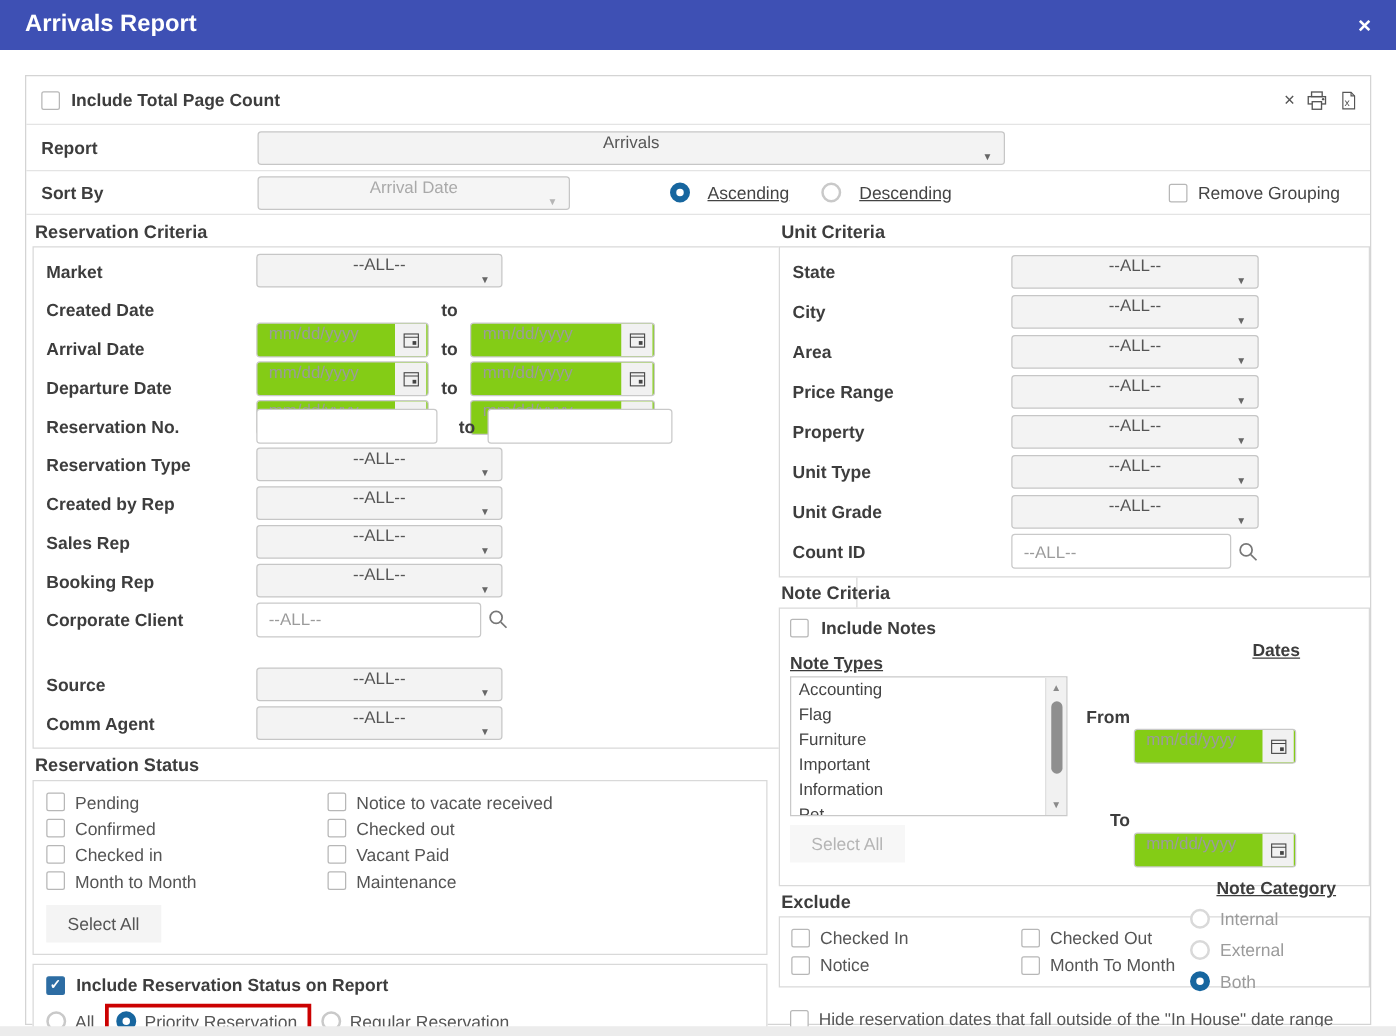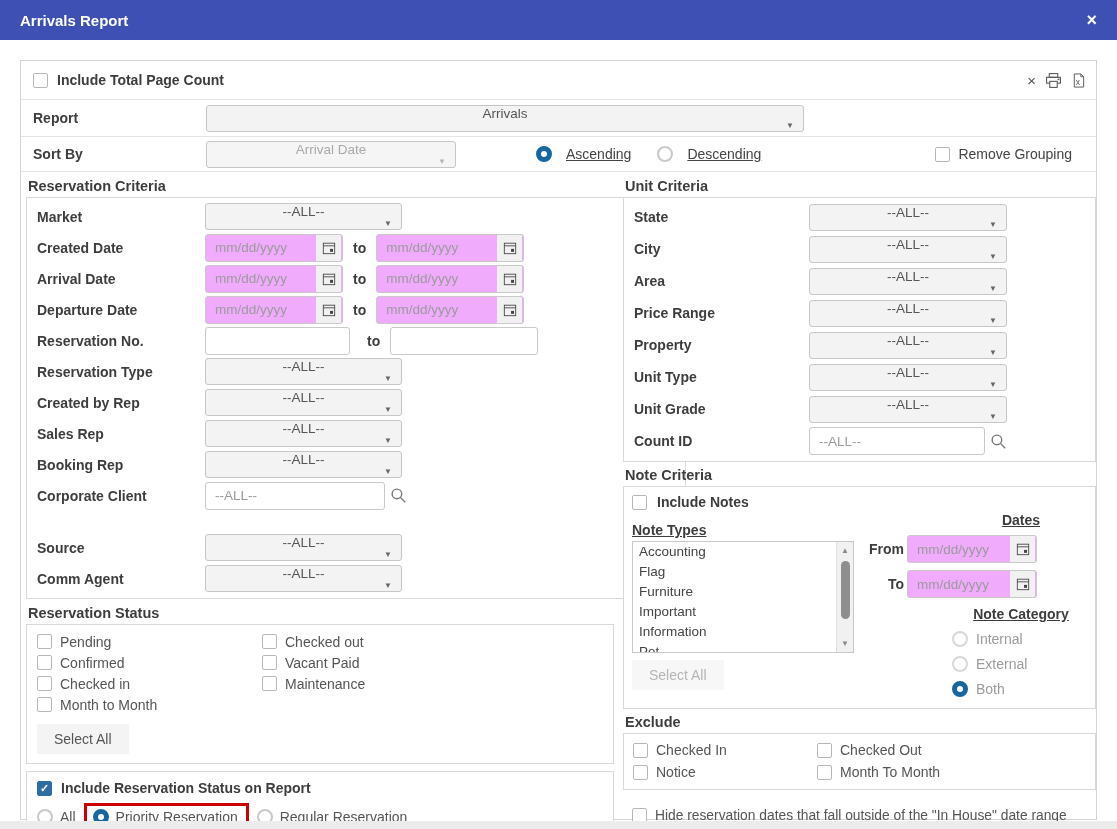--- a/index.html
+++ b/index.html
@@ -2,21 +2,21 @@
 <html><head>
 <meta charset="utf-8">
 <style>
   * { margin:0; padding:0; box-sizing:border-box; }
   html,body { width:1117px; height:829px; background:#ffffff; font-family:"Liberation Sans", sans-serif; font-size:14px; color:#444; }
   .stage { position:relative; width:1117px; height:829px; background:#fff; overflow:hidden; }
   .bottom-strip { position:absolute; left:0; bottom:0; width:100%; height:8px; background:#ececec; }
 
   
   .titlebar { position:absolute; left:0; top:0; width:100%; height:40px; background:#3e50b4; display:flex; align-items:center; }
-  .titlebar .ttl { color:#fff; font-weight:bold; font-size:15px; padding-left:20px; }
+  .titlebar .ttl { color:#fff; font-weight:bold; font-size:19px; padding-left:20px; }
   .titlebar .close { margin-left:auto; margin-right:20px; color:#fff; font-size:18px; font-weight:bold; cursor:pointer; }
 
   
   .panel { position:absolute; left:20px; top:60px; width:1077px; height:760px; border:1px solid #d4d4d4; background:#fff; }
   .prow { display:flex; align-items:center; border-bottom:1px solid #e4e4e4; }
   .r1 { height:39px; padding:0 10px 0 12px; }
   .r2 { height:37px; }
   .r3 { height:35px; }
   .rowlabel { width:185px; padding-left:12px; font-weight:bold; color:#3d3d3d; }
 
@@ -34,21 +34,21 @@
   .dd-198 { width:198px; }
 
   
   .cb { width:15px; height:15px; border:1px solid #b7b7b7; border-radius:2px; background:#fff; flex:0 0 auto; display:inline-flex; align-items:center; justify-content:center; }
   .cb.checked { background:#2d6da3; border-color:#2d6da3; color:#fff; font-size:11px; font-weight:bold; line-height:1; }
   .rad { width:16px; height:16px; border:2px solid #c9c9c9; border-radius:50%; background:#fff; flex:0 0 auto; }
   .rad.sel { border:5px solid #17669f; }
   .rad.dis { border-color:#d9d9d9; }
 
   
-  .dateinp { display:flex; align-items:center; height:28px; border:1px solid #c9c9c9; border-radius:3px; background:#f0abfc; overflow:hidden; }
+  .dateinp { display:flex; align-items:flex-start; height:28px; border:1px solid #c9c9c9; border-radius:3px; background:#84cc16; overflow:hidden;margin-top:48px; }
   .dateinp input { border:none; outline:none; background:transparent; width:calc(100% - 26px); padding:0 0 0 9px; font-size:13.5px; color:#555; font-family:"Liberation Sans",sans-serif; }
   .dateinp input::placeholder { color:#9b9b9b; opacity:1; }
   .dateinp .calbtn { width:25px; display:flex; align-items:center; justify-content:center; background:#f1f1f1; height:100%; cursor:pointer; }
   .txtinp { height:28px; border:1px solid #c9c9c9; border-radius:3px; background:#fff; padding:0 9px; font-size:13.5px; color:#555; outline:none; font-family:"Liberation Sans",sans-serif; }
   .txtinp::placeholder { color:#9b9b9b; opacity:1; }
   .to-lbl { font-weight:bold; color:#3d3d3d; margin:0 10px; }
 
   
   .cols { display:flex; padding-top:4px; }
   .colL { width:593px; padding-left:5px; }
@@ -359,20 +359,24 @@
               <span class="rs-item">
                   <span class="cb"></span>
                   <span class="cb-lbl">Checked in</span>
                 </span>
               <span class="rs-item">
                   <span class="cb"></span>
                   <span class="cb-lbl">Month to Month</span>
                 </span>
             </div>
             <div class="rs-col rs-col2">
+              <span class="rs-item">
+                  <span class="cb"></span>
+                  <span class="cb-lbl">Notice to vacate received</span>
+                </span>
               <span class="rs-item">
                   <span class="cb"></span>
                   <span class="cb-lbl">Checked out</span>
                 </span>
               <span class="rs-item">
                   <span class="cb"></span>
                   <span class="cb-lbl">Vacant Paid</span>
                 </span>
               <span class="rs-item">
                   <span class="cb"></span>

